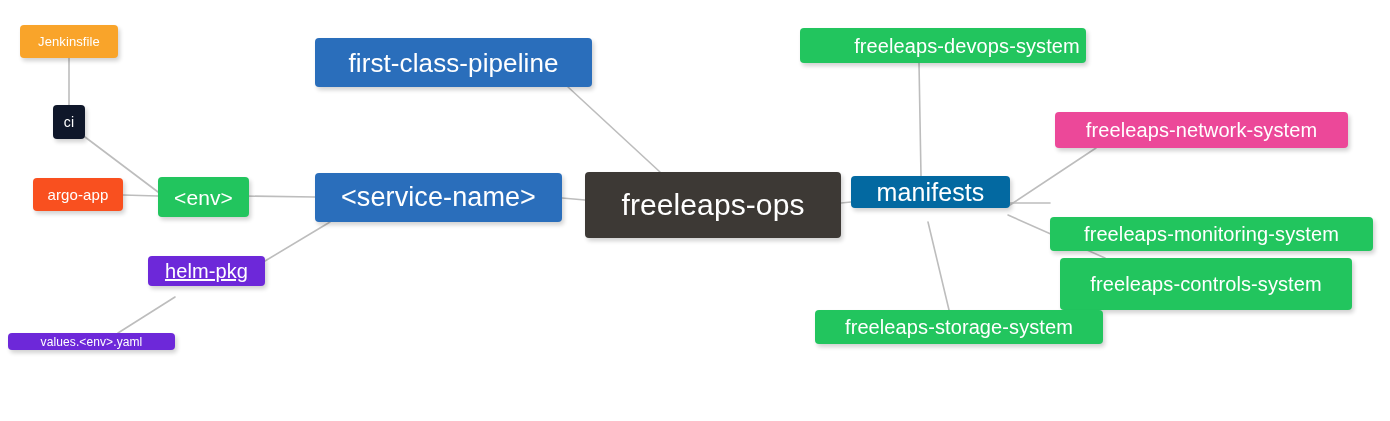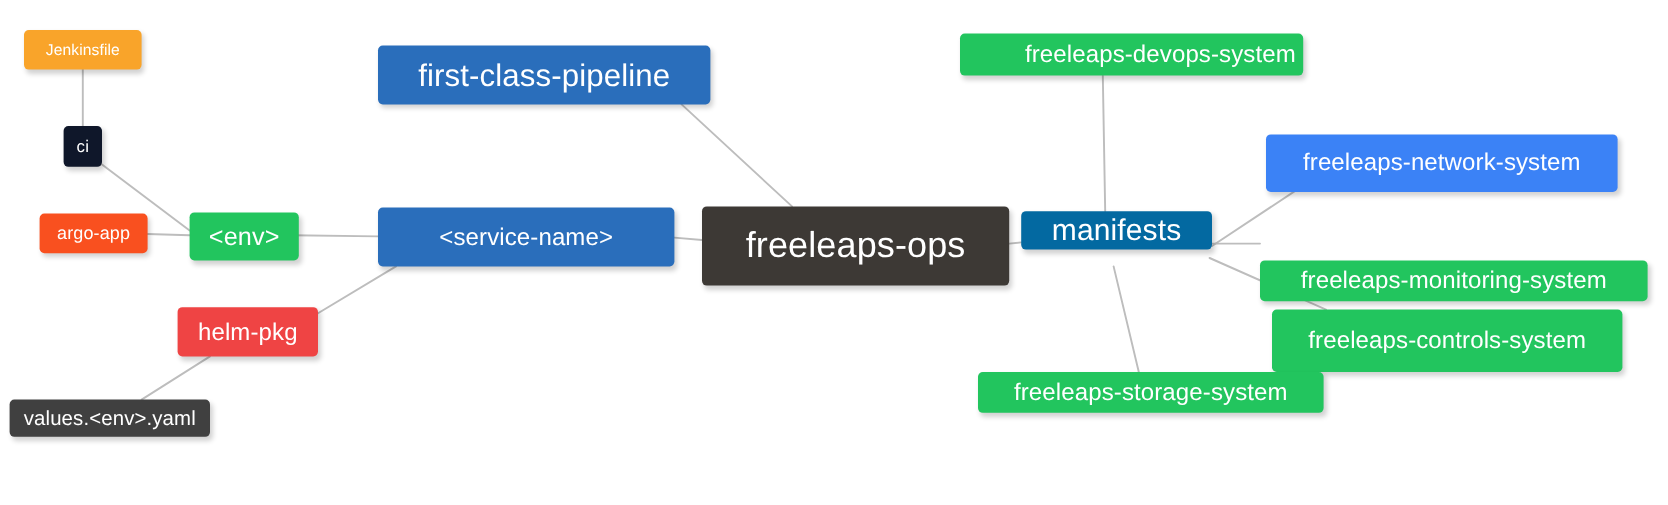--- a/index.html
+++ b/index.html
@@ -71,42 +71,42 @@
       </div>
       <div class="node" style="left: 53px; top: 105px; width: 32px; height: 34px; background: #0f172a; font-size: 14px;">
         <span class="node-label">ci</span>
       </div>
       <div class="node" style="left: 33px; top: 178px; width: 90px; height: 33px; background: rgb(249, 80, 31); font-size: 15px;">
         <span class="node-label">argo-app</span>
       </div>
       <div class="node" style="left: 158px; top: 177px; width: 91px; height: 40px; background: rgb(34, 197, 94); font-size: 21px;">
         <span class="node-label">&lt;env&gt;</span>
       </div>
-      <div class="node" style="left: 148px; top: 256px; width: 117px; height: 41px; background: #ef4444; font-size: 20px;">
+      <div class="node" style="left: 148px; top: 256px; width: 117px; height: 30px; background: #6d28d9; font-size: 20px; text-decoration: underline;">
         <span class="node-label">helm-pkg</span>
       </div>
-      <div class="node" style="left: 8px; top: 333px; width: 167px; height: 31px; background: #404040; font-size: 17px;">
+      <div class="node" style="left: 8px; top: 333px; width: 167px; height: 17px; background: #6d28d9; font-size: 12px;">
         <span class="node-label">values.&lt;env&gt;.yaml</span>
       </div>
       <div class="node" style="left: 315px; top: 38px; width: 277px; height: 49px; background: rgb(42, 110, 187); font-size: 26px;">
         <span class="node-label">first-class-pipeline</span>
       </div>
-      <div class="node" style="left: 315px; top: 173px; width: 247px; height: 49px; background: rgb(42, 110, 187); font-size: 20px;">
+      <div class="node" style="left: 315px; top: 173px; width: 247px; height: 49px; background: rgb(42, 110, 187); font-size: 27px;">
         <span class="node-label">&lt;service-name&gt;</span>
       </div>
       <div class="node" style="left: 585px; top: 172px; width: 256px; height: 66px; background: rgb(61, 57, 53); font-size: 30px;">
         <span class="node-label">freeleaps-ops</span>
       </div>
       <div class="node" style="left: 851px; top: 176px; width: 159px; height: 32px; background: #0369a1; font-size: 25px;">
         <span class="node-label">manifests</span>
       </div>
       <div class="node" style="left: 800px; top: 28px; width: 286px; height: 35px; background: rgb(34, 197, 94); font-size: 20px; padding-left: 48px;">
         <span class="node-label">freeleaps-devops-system</span>
       </div>
-      <div class="node" style="left: 1055px; top: 112px; width: 293px; height: 48px; background: #3b82f6; font-size: 20px;">
+      <div class="node" style="left: 1055px; top: 112px; width: 293px; height: 36px; background: #ec4899; font-size: 20px;">
         <span class="node-label">freeleaps-network-system</span>
       </div>
       <div class="node" style="left: 1050px; top: 188px; width: 323px; height: 34px; background: rgb(34, 197, 94); font-size: 20px; margin-top: 29px;">
         <span class="node-label">freeleaps-monitoring-system</span>
       </div>
       <div class="node" style="left: 1060px; top: 258px; width: 292px; height: 52px; background: rgb(34, 197, 94); font-size: 20px;">
         <span class="node-label">freeleaps-controls-system</span>
       </div>
       <div class="node" style="left: 815px; top: 310px; width: 288px; height: 34px; background: rgb(34, 197, 94); font-size: 20px;">
         <span class="node-label">freeleaps-storage-system</span>

